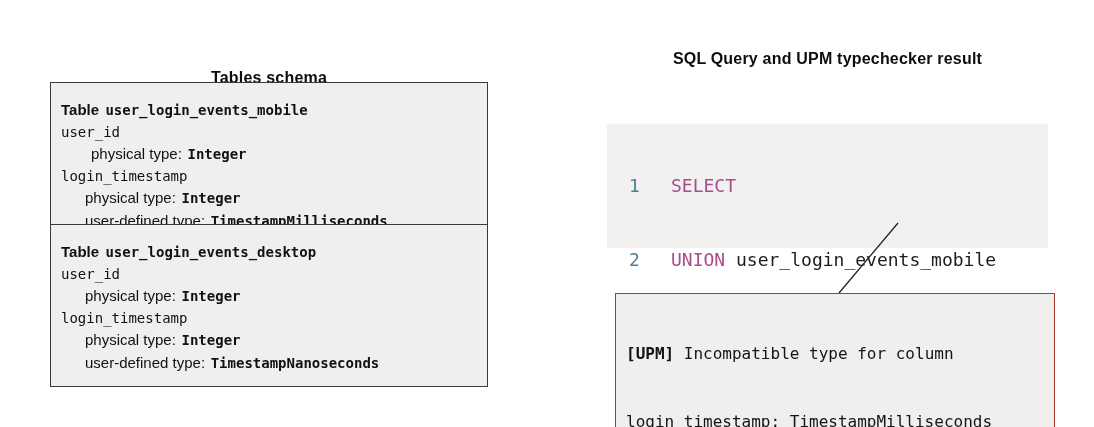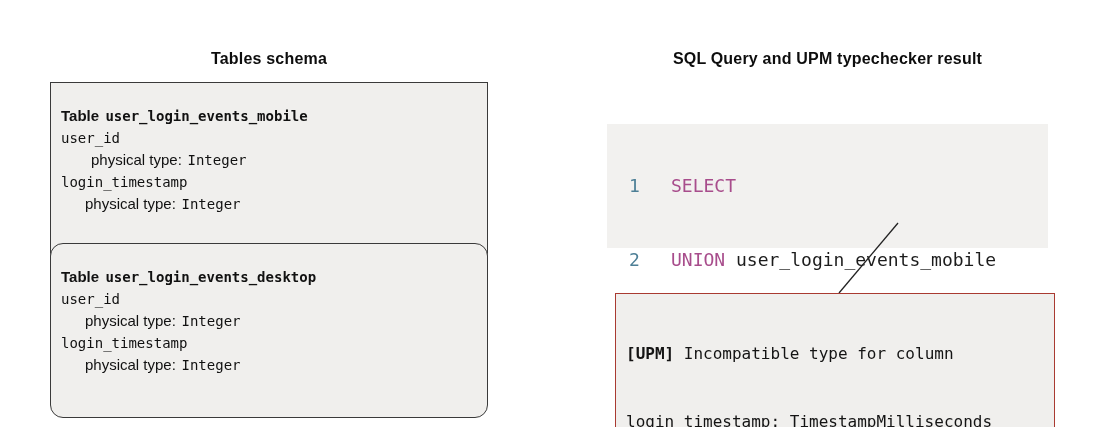--- a/index.html
+++ b/index.html
@@ -4,37 +4,37 @@
 <style>
   html,body{margin:0;padding:0;}
   body{
     width:1094px;height:427px;position:relative;background:#ffffff;
     font-family:"Liberation Sans",sans-serif;color:#111;overflow:hidden;
   }
   .col-heading{
     position:absolute;top:50px;font-weight:bold;font-size:16px;
     text-align:center;letter-spacing:.2px;color:#0d0d0d;
   }
-  .heading-left{left:50px;width:438px;}
+  .heading-left{left:50px;width:438px;margin-top:19px;}
   .heading-right{left:600px;width:455px;}
 
   
   .schema-box{
     position:absolute;left:50px;width:416px;height:129px;
     background:var(--box-bg);border:1px solid #3a3a3a;
-    padding:22px 10px;font-size:15px;line-height:21.6px;white-space:nowrap;
+    padding:16px 10px;font-size:15px;line-height:21.6px;white-space:nowrap;
   }
   .box-mobile{top:82px;}
-  .box-desktop{top:243px;border-radius:13px;}
+  .box-desktop{top:224px;}
   .mono{font-family:"DejaVu Sans Mono",monospace;font-size:14px;}
   .row-title .tbl-kw{font-weight:bold;}
   .row-title .tbl-name{font-weight:bold;margin-left:.45em;}
   .attr-a{padding-left:30px;}
   .attr-b{padding-left:24px;}
-  .attr-val{margin-left:.4em;}
+  .attr-val{margin-left:.4em;font-weight:bold;}
 
   
   .sql-block{
     position:absolute;left:607px;top:124px;width:441px;height:124px;
     box-sizing:border-box;background:var(--code-bg);
     font-family:"DejaVu Sans Mono",monospace;font-size:18px;line-height:24.6px;
     padding-top:1px;white-space:pre;
   }
   .sql-line{display:flex;}
   .sql-ln{color:var(--ln);width:42px;padding-left:22px;flex:none;}
@@ -60,28 +60,30 @@
 
 <div class="col-heading heading-left">Tables schema</div>
 <div class="col-heading heading-right">SQL Query and UPM typechecker result</div>
 
 <div class="schema-box box-mobile">
   <div class="row-title"><span class="tbl-kw">Table</span><span class="mono tbl-name">user_login_events_mobile</span></div>
   <div class="mono">user_id</div>
   <div class="attr-a"><span>physical type:</span><span class="mono attr-val">Integer</span></div>
   <div class="mono">login_timestamp</div>
   <div class="attr-b"><span>physical type:</span><span class="mono attr-val">Integer</span></div>
+  <div class="attr-b"><span>user-defined type:</span><span class="mono attr-val">TimestampMilliseconds</span></div>
 </div>
 
 <div class="schema-box box-desktop">
   <div class="row-title"><span class="tbl-kw">Table</span><span class="mono tbl-name">user_login_events_desktop</span></div>
   <div class="mono">user_id</div>
   <div class="attr-b"><span>physical type:</span><span class="mono attr-val">Integer</span></div>
   <div class="mono">login_timestamp</div>
   <div class="attr-b"><span>physical type:</span><span class="mono attr-val">Integer</span></div>
+  <div class="attr-b"><span>user-defined type:</span><span class="mono attr-val">TimestampNanoseconds</span></div>
 </div>
 
 <div class="sql-block">
   <div class="sql-line"><span class="sql-ln">1</span><span class="sql-kw">SELECT</span></div>
   <div class="sql-line"><span class="sql-ln">2</span><span class="sql-kw">UNION</span><span class="sql-code"> user_login_events_mobile</span></div>
   <div class="sql-line"><span class="sql-ln">3</span><span class="sql-kw">UNION</span><span class="sql-code"></span></div>
   <div class="sql-line"><span class="sql-ln">4</span><span class="sql-kw">SELECT</span><span class="sql-code"> user_id, </span><span class="sql-code ul-red">login_timestamp</span></div>
   
 </div>
 

